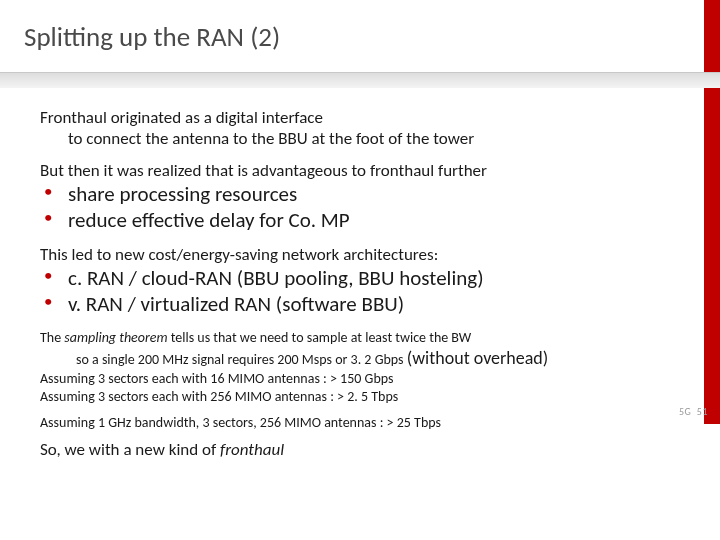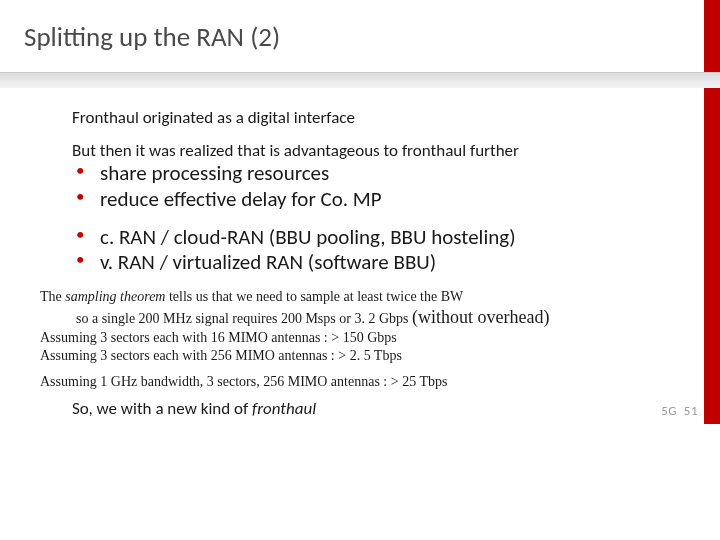--- a/index.html
+++ b/index.html
@@ -3,59 +3,61 @@
 <meta charset="utf-8">
 <style>
   * { margin: 0; padding: 0; box-sizing: border-box; }
   html, body { width: 720px; height: 540px; font-family: Calibri, "Segoe UI", Arial, sans-serif; background: #fff; overflow: hidden; }
   .slide { position: relative; width: 720px; height: 424px; }
   .red-bar { position: absolute; top: 0; right: 0; width: 16px; height: 100%; background: #c00000; }
   .title { position: absolute; top: 20px; left: 24px; font-size: 27px; color: #4a4a4a; font-weight: 400; }
   .grey-strip { position: absolute; top: 72px; left: 0; right: 0; height: 16px; background: linear-gradient(to bottom, #dcdcdc 0%, #f4f4f4 100%); }
   .grey-strip::before { content: ""; position: absolute; top: 0; left: 0; right: 0; height: 1px; background: #c8c8c8; }
   .body { position: absolute; top: 108px; left: 40px; right: 38px; color: #1a1a1a; }
-  .para { font-size: 17px; line-height: 1.22; margin-bottom: 12px; margin-left: 32px; }
+  .para { font-size: 17px; line-height: 1.22; margin-bottom: 12px; }
   .indent { padding-left: 28px; }
   .bullet-row { display: flex; align-items: flex-start; padding-left: 4px; }
   .bullet-mark { color: #c00000; font-size: 17px; line-height: 1.22; width: 24px; flex: 0 0 24px; }
   .bullet-text { font-size: 21px; line-height: 1.22; }
-  .sm { font-size: 14px; line-height: 1.28; font-family: Liberation Serif, serif; }
+  .sm { font-size: 14px; line-height: 1.28; }
   .sm .indent2 { padding-left: 36px; }
   .italic { font-style: italic; }
   .gap-s { margin-bottom: 8px; }
   .gap-xs { margin-bottom: 4px; }
-  .footer { position: absolute; bottom: 6px; right: 22px; font-size: 13px; color: #9a9a9a; letter-spacing: 0.5px; }
+  .footer { position: absolute; bottom: 6px; right: 12px; font-size: 10px; color: #9a9a9a; letter-spacing: 0.5px; }
 </style>
 </head>
 <body>
 
 <div class="slide">
   <div class="red-bar"></div>
   <div class="title">Splitting up the RAN (2)</div>
   <div class="grey-strip"></div>
 
   <div class="body">
 
     <div class="para">
       <div>Fronthaul originated as a digital interface</div>
+      <div class="indent">to connect the antenna to the BBU at the foot of the tower</div>
     </div>
 
     <div class="para">
       <div>But then it was realized that is advantageous to fronthaul further</div>
       <div class="bullet-row">
         <span class="bullet-mark">•</span>
         <span class="bullet-text">share processing resources</span>
       </div>
       <div class="bullet-row">
         <span class="bullet-mark">•</span>
         <span class="bullet-text">reduce effective delay for Co. MP</span>
       </div>
     </div>
 
     <div class="para">
+      <div>This led to new cost/energy-saving network architectures:</div>
       <div class="bullet-row">
         <span class="bullet-mark">•</span>
         <span class="bullet-text">c. RAN / cloud-RAN (BBU pooling, BBU hosteling)</span>
       </div>
       <div class="bullet-row">
         <span class="bullet-mark">•</span>
         <span class="bullet-text">v. RAN / virtualized RAN (software BBU)</span>
       </div>
     </div>
 

